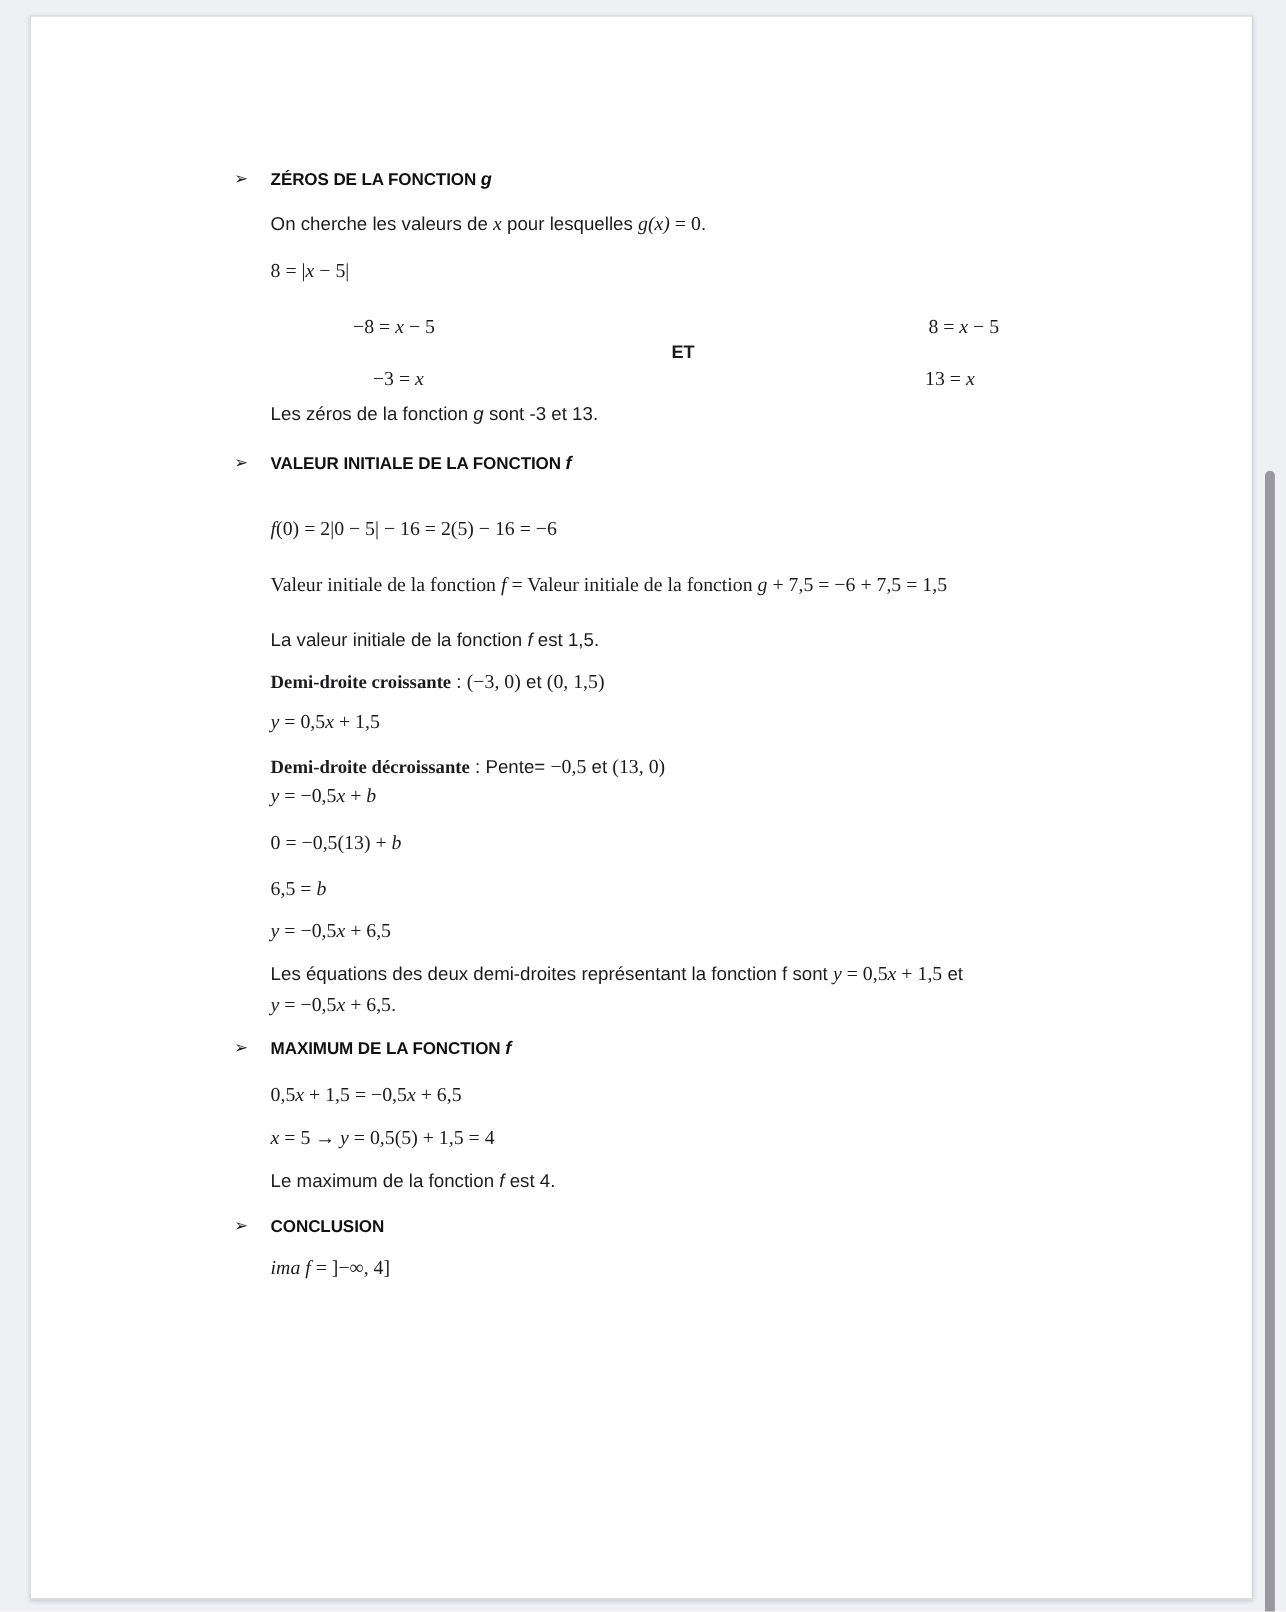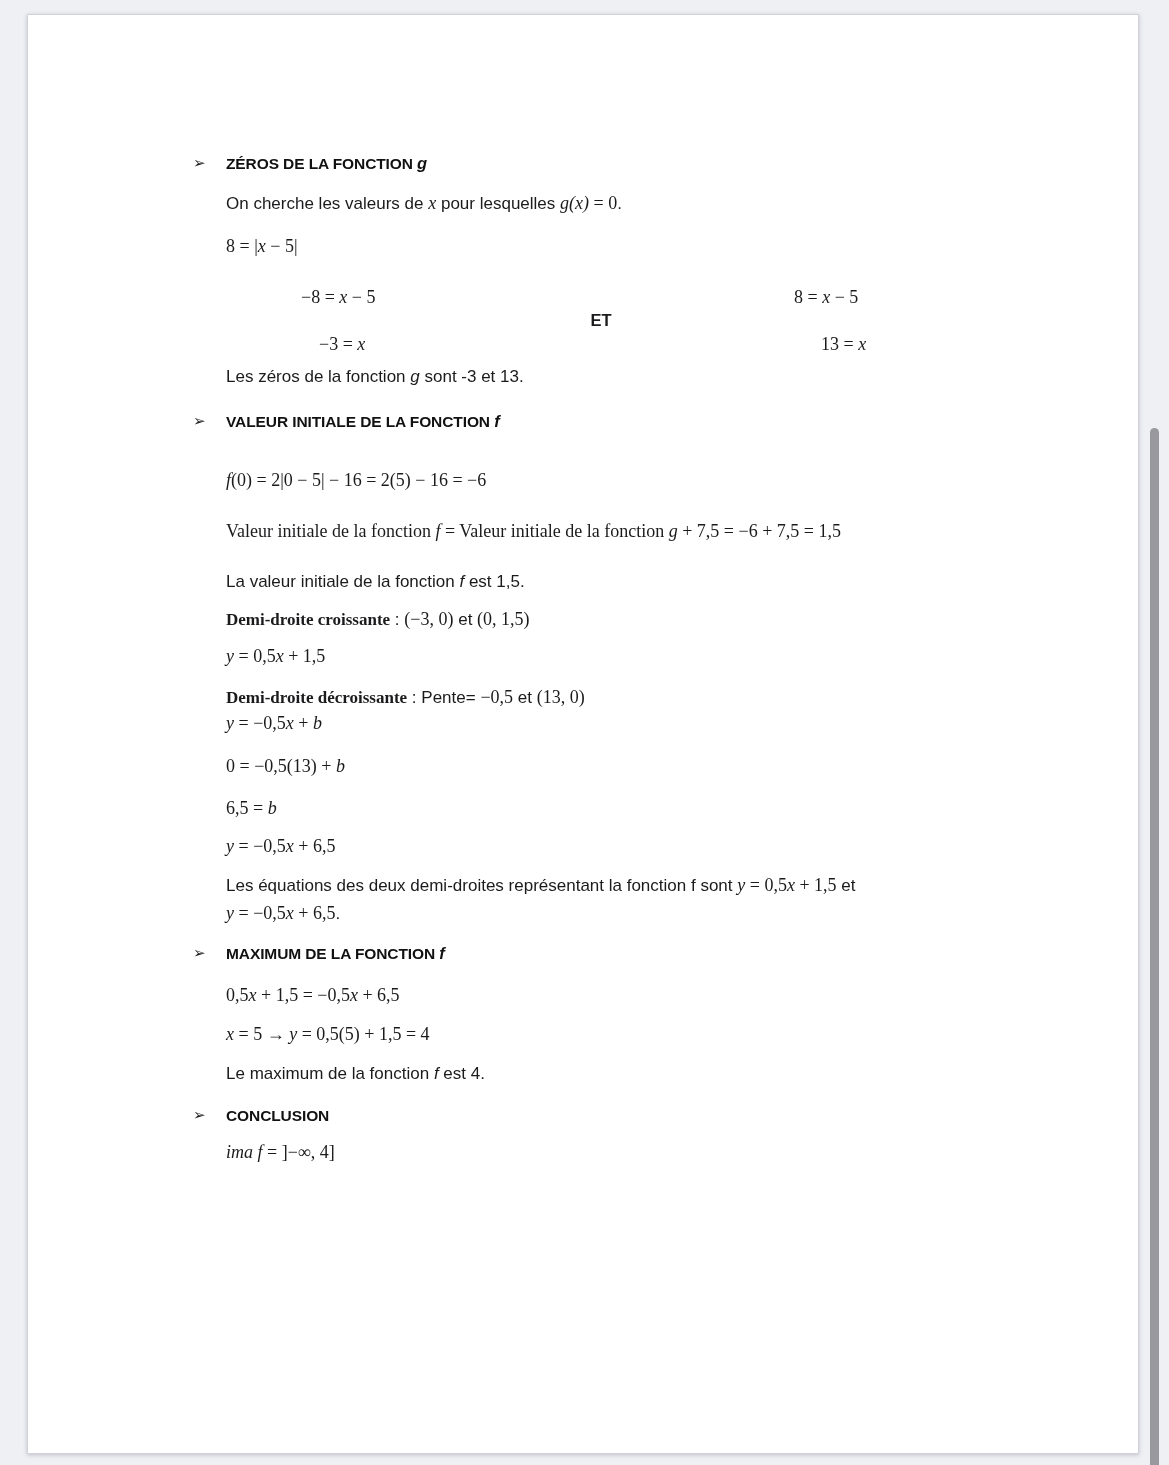--- a/index.html
+++ b/index.html
@@ -7,20 +7,21 @@
     width:1169px;height:1465px;position:relative;overflow:hidden;
     background:#eff0f4;
     font-family:"Liberation Sans",sans-serif;color:#1b1b1d;
   }
   .page{
     position:absolute;left:27px;top:14px;width:1112px;height:1440px;
     background:#ffffff;
     border:1px solid #d2d2d8;
     box-shadow:0 1px 4px rgba(60,60,70,0.25);
     box-sizing:border-box;
+    padding-left:20px;
   }
   .content{
     position:relative;
     padding:138px 40px 0 165px;
   }
   .heading{
     line-height:20px;font-size:15.5px;font-weight:bold;letter-spacing:-0.1px;color:#111;
     white-space:nowrap;
   }
   .heading .bullet{
@@ -55,21 +56,21 @@
 <div class="page">
   <div class="content">
 
     <div class="heading">
       <span class="bullet">➢</span><span><span class="s-hb">ZÉROS DE LA FONCTION </span><span class="s-hbi">g</span></span>
     </div>
     <div class="line" style="margin-top:18px"><span class="s-sans">On cherche les valeurs de </span><span class="s-m">x</span><span class="s-sans"> pour lesquelles </span><span class="s-m">g(x)</span><span class="s-mu"> = 0</span><span class="s-sans">.</span></div>
     <div class="line" style="margin-top:20px"><span class="s-mu">8 = |</span><span class="s-m">x</span><span class="s-mu"> − 5|</span></div>
     <div class="line eqrow" style="margin-top:28px">
       <span style="margin-left:75px"><span class="s-mu">−8 = </span><span class="s-m">x</span><span class="s-mu"> − 5</span></span>
-      <span class="right-eq" style="left:568px"><span class="s-mu">8 = </span><span class="s-m">x</span><span class="s-mu"> − 5</span></span>
+      <span class="right-eq" style="left:598px"><span class="s-mu">8 = </span><span class="s-m">x</span><span class="s-mu"> − 5</span></span>
     </div>
     <div class="line et" style="margin-top:0px">ET</div>
     <div class="line eqrow" style="margin-top:2px">
       <span style="margin-left:93px"><span class="s-mu">−3 = </span><span class="s-m">x</span></span>
       <span class="right-eq" style="left:595px"><span class="s-mu">13 = </span><span class="s-m">x</span></span>
     </div>
     <div class="line" style="margin-top:10px"><span class="s-sans">Les zéros de la fonction </span><span class="s-i">g</span><span class="s-sans"> sont -3 et 13.</span></div>
 
     <div class="heading" style="margin-top:23px">
       <span class="bullet">➢</span><span><span class="s-hb">VALEUR INITIALE DE LA FONCTION </span><span class="s-hbi">f</span></span>

